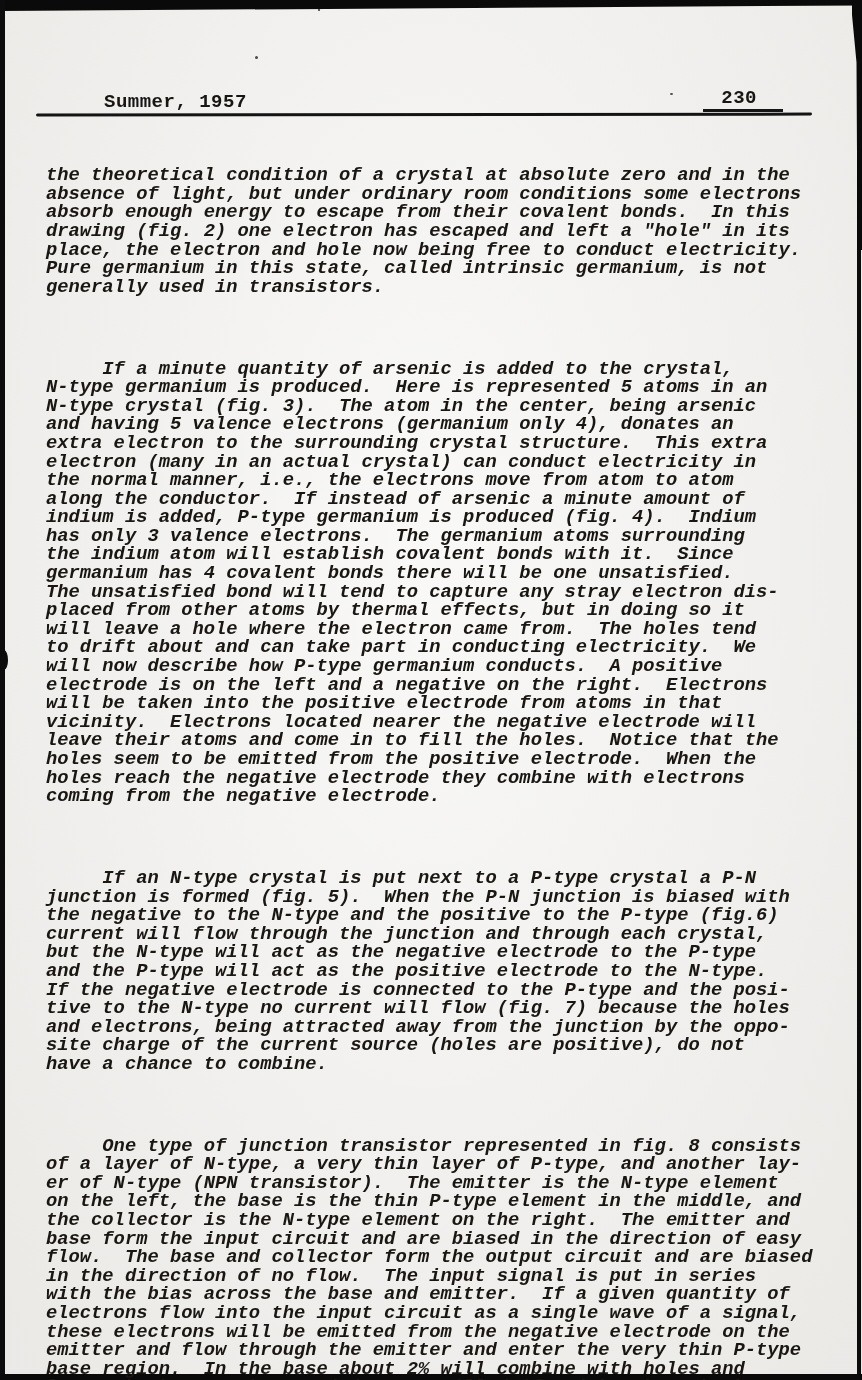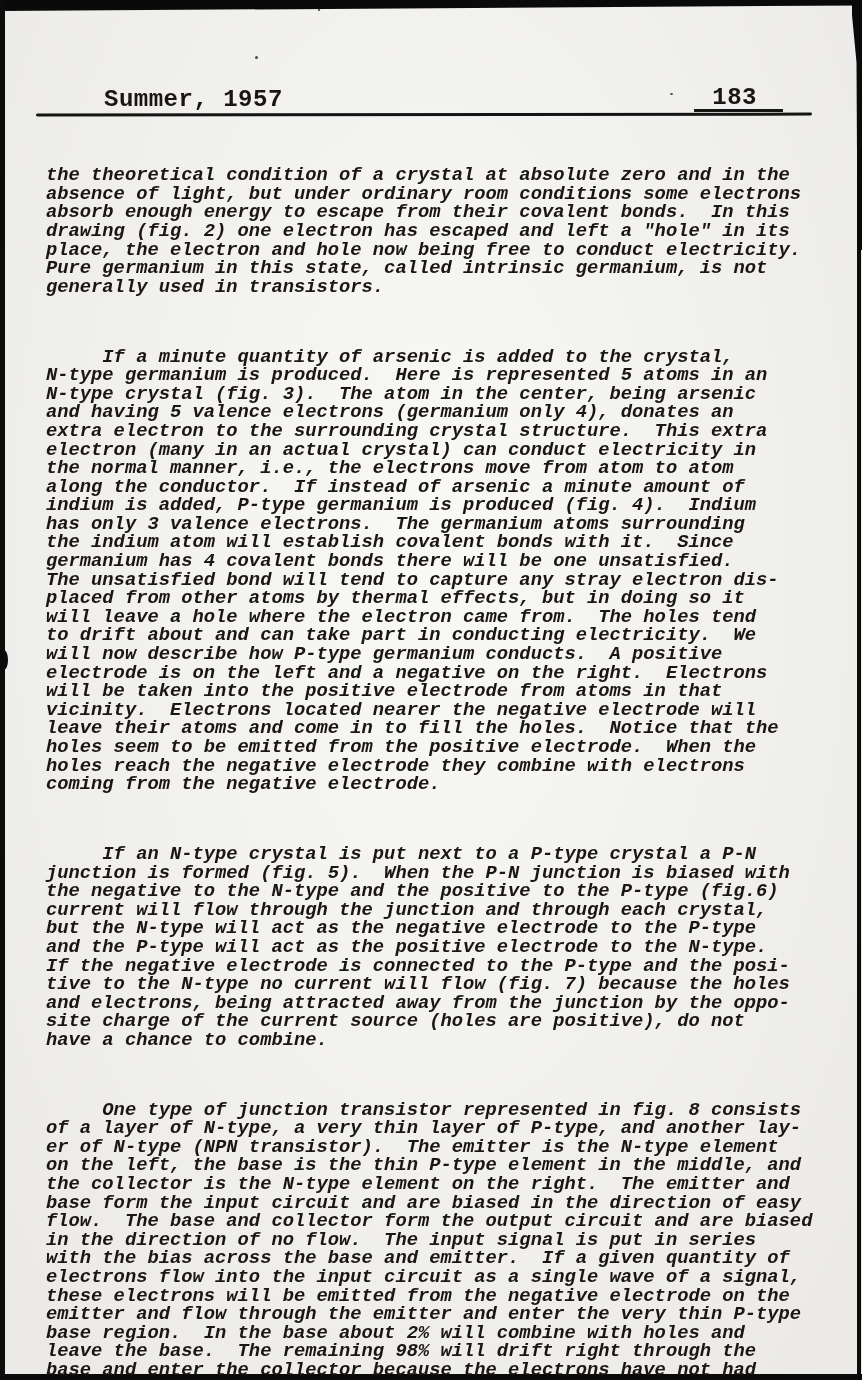--- a/index.html
+++ b/index.html
@@ -43,22 +43,22 @@
   .speck { position: absolute; background: #4a4a45; border-radius: 50%; }
   .speck-1 { left: 255px; top: 56px; width: 3px; height: 3px; }
   .speck-2 { left: 318px; top: 9px;  width: 2px; height: 2px; background:#2c2c2a; }
   .speck-3 { left: 670px; top: 93px; width: 3px; height: 2px; }
   .speck-4 { left: 0; top: 650px; width: 8px; height: 20px; border-radius: 0 60% 60% 0; background:#0c0c0c; }
 
   
   .page-header {
     position: absolute; top: 88px; left: 5px; right: 6px;
     padding: 0 73px 0 99px;
-    display: flex; justify-content: space-between; align-items: center;
-    font-size: 24px; font-weight: 700; line-height: 20px;
+    display: flex; justify-content: space-between; align-items: flex-end;
+    font-size: 19px; font-weight: 700; line-height: 20px;
     letter-spacing: 0.5px;
   }
   .page-number {
     display: inline-block;
     padding: 0 26px 1px 18px;
     border-bottom: 3px solid #151515;
   }
   .header-rule {
     position: absolute; top: 113px; left: 36px; width: 776px; height: 3px;
     background: #141414;
@@ -69,41 +69,41 @@
   
   .article {
     position: absolute; top: 129px; left: 46px; right: 18px;
     font-size: 18.8px; font-weight: 700;
     line-height: 18.6px;
     letter-spacing: 0;
     white-space: pre;
     color: #1a1713;
   }
   .para { margin: 0; font-style: italic; }
-  .para + .para { margin-top: 14px; }
+  .para + .para { margin-top: 26px; }
 </style>
 </head>
 <body>
 
 <div class="scan-page">
 
   <div class="edge-top"></div>
   <div class="edge-left"></div>
   <div class="edge-right-thin"></div>
   <div class="edge-right-thick"></div>
   <div class="edge-bottom"></div>
 
   <div class="speck speck-1"></div>
   <div class="speck speck-2"></div>
   <div class="speck speck-3"></div>
   <div class="speck speck-4"></div>
 
   <header class="page-header">
     <span>Summer, 1957</span>
-    <span class="page-number">183</span>
+    <span class="page-number">230</span>
   </header>
   <div class="header-rule"></div>
 
   <main class="article">
     <p class="para">the theoretical condition of a crystal at absolute zero and in the
 absence of light, but under ordinary room conditions some electrons
 absorb enough energy to escape from their covalent bonds.  In this
 drawing (fig. 2) one electron has escaped and left a "hole" in its
 place, the electron and hole now being free to conduct electricity.
 Pure germanium in this state, called intrinsic germanium, is not

